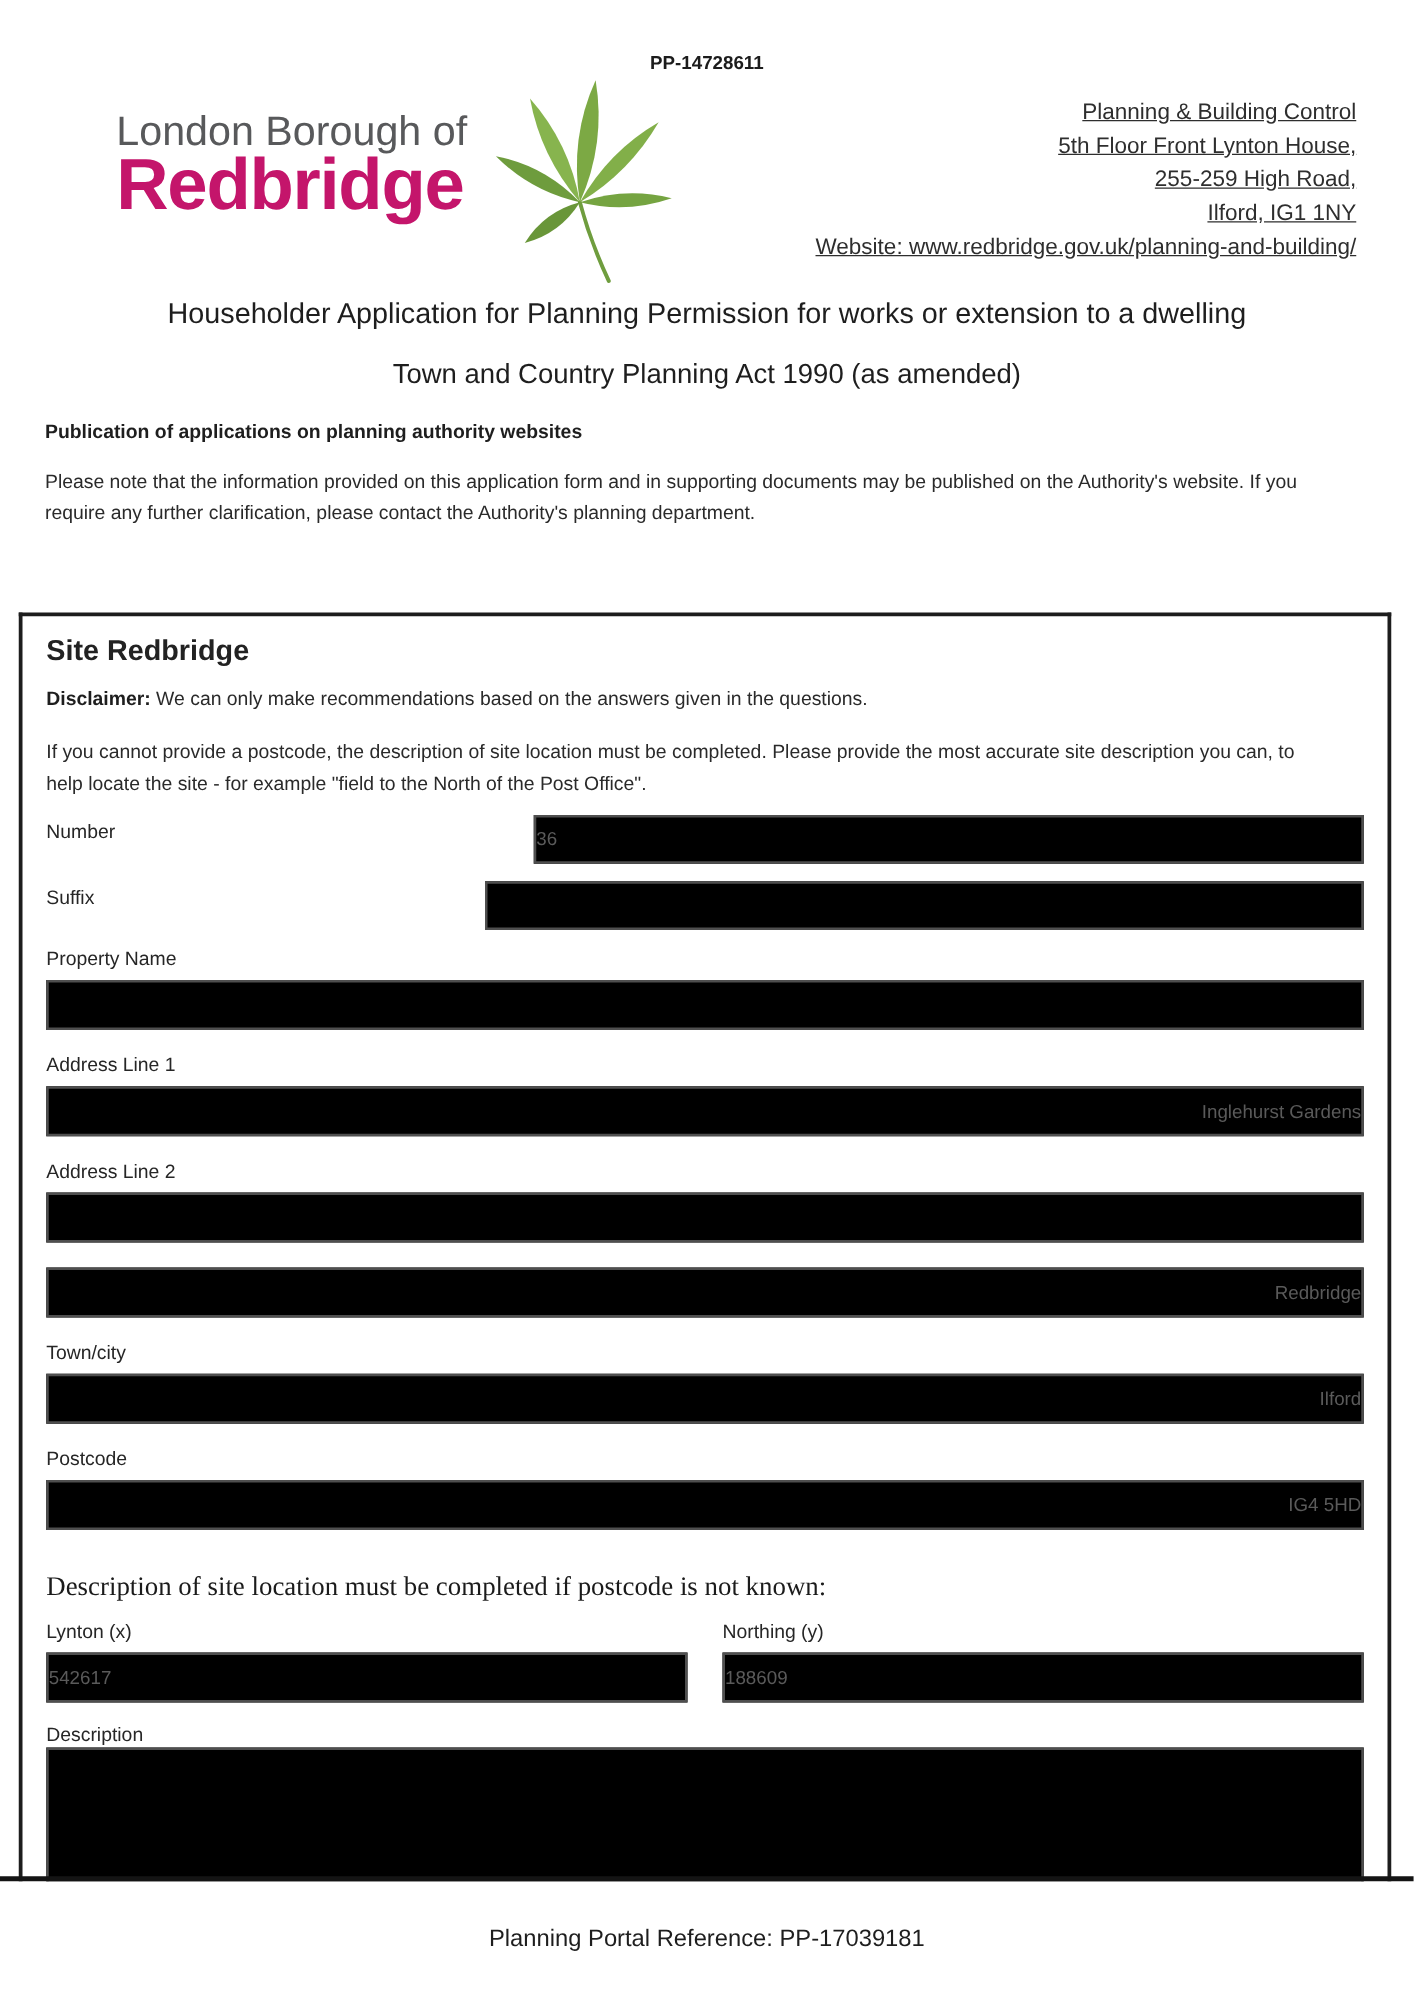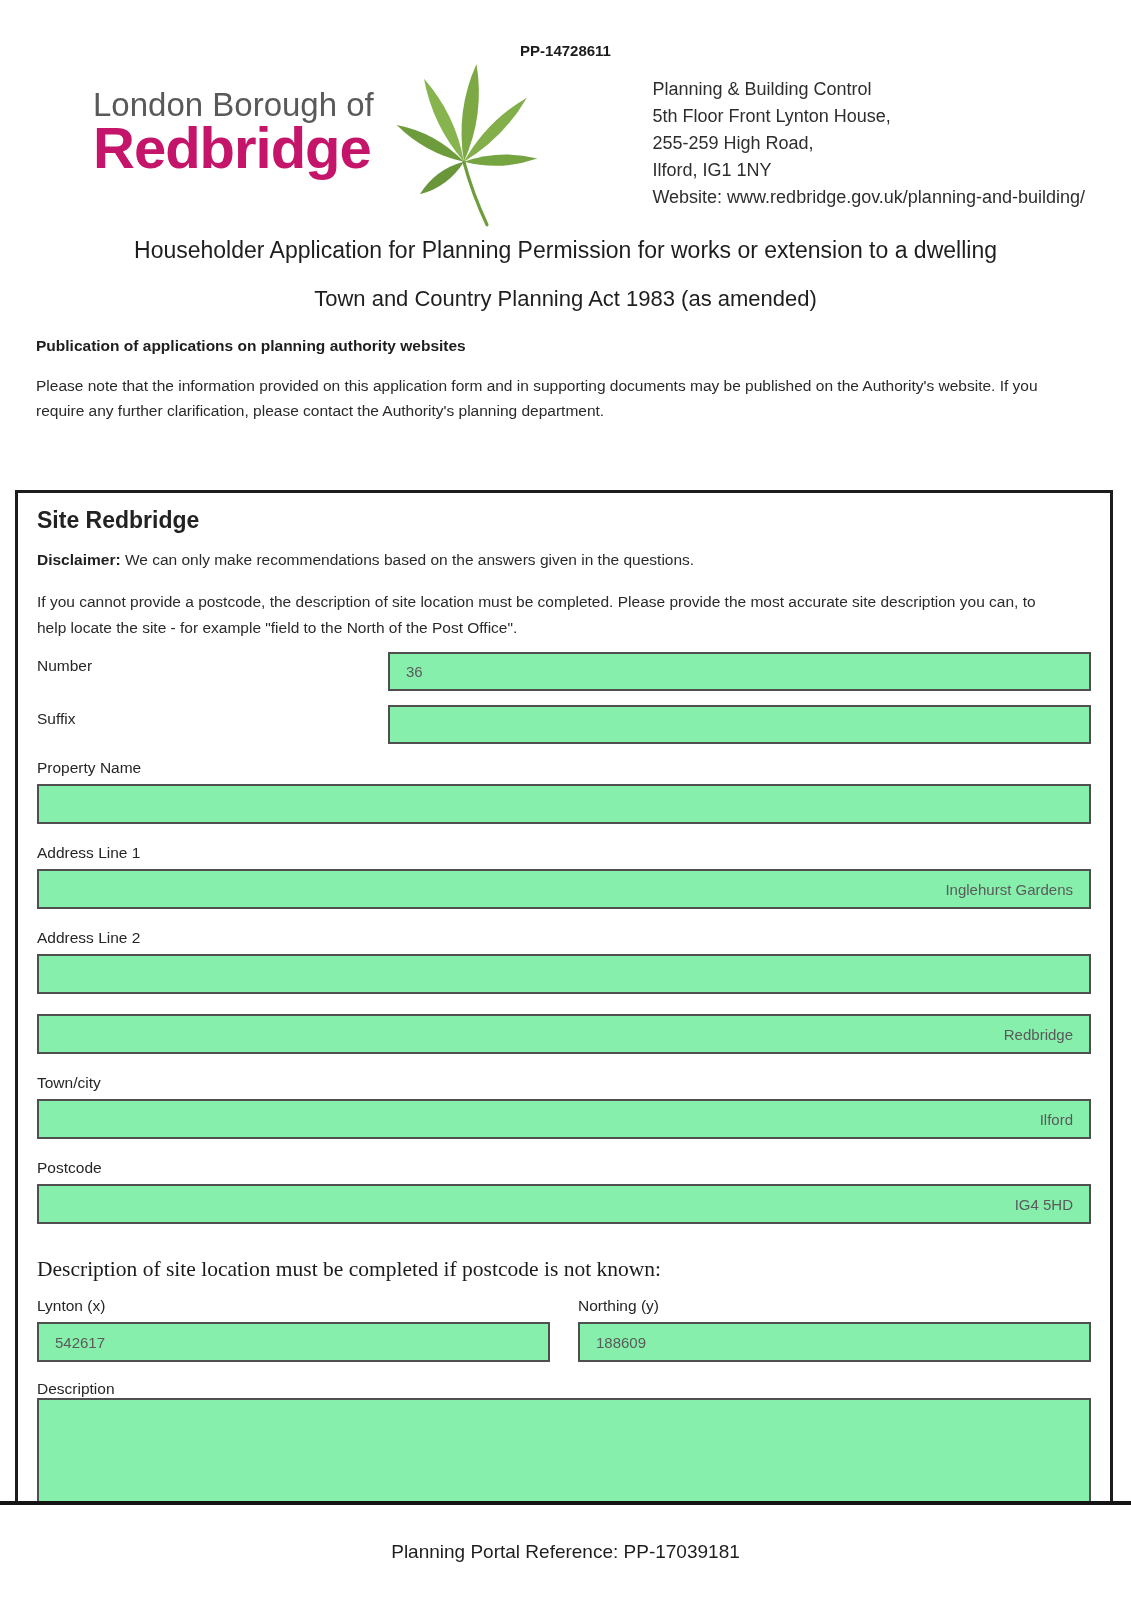--- a/index.html
+++ b/index.html
@@ -26,22 +26,22 @@
     font-size: 33px; color: #58595b; font-weight: 400; letter-spacing: 0px;
   }
   .logo-line2 {
     position: absolute; left: 0; top: 52px;
     font-size: 58px; font-weight: bold; color: #c4156b; letter-spacing: -1px;
   }
   .leaf-svg { position: absolute; left: 298px; top: 0px; }
 
   
   .contact {
-    right: 46px; top: 76px; 
-    font-size: 18px; line-height: 27px; color: #2e2e2e;
+    right: 46px; top: 76px; text-align: right;
+    font-size: 18px; line-height: 27px; color: #2e2e2e; text-decoration: underline;
   }
 
   
   .title-main {
     top: 237px; left: 0; width: 100%; text-align: center;
     font-size: 23px; font-weight: 400; color: #1e1e1e;
   }
   .title-sub {
     top: 286px; left: 0; width: 100%; text-align: center;
     font-size: 22px; font-weight: 400; color: #1e1e1e;
@@ -62,37 +62,37 @@
     left: 15px; top: 490px; width: 1098px; height: 1015px;
     border: 3px solid #1d1d1d; border-bottom: none;
     padding: 0 19px; overflow: hidden; background: #fff;
   }
   .site-heading { margin-top: 14px; font-size: 23px; font-weight: bold; color: #222; }
   .disclaimer { margin-top: 13px; font-size: 15.5px; line-height: 25px; color: #2a2a2a; }
   .disclaimer b { color: #1e1e1e; }
   .site-intro { margin-top: 17px; font-size: 15.5px; line-height: 25.5px; color: #2a2a2a; width: 1030px; }
 
   .inline-row { display: flex; align-items: flex-start; }
-  .row-number { margin-top: 12px; }
+  .row-number { margin-top: 12px; gap: 39px; }
   .row-suffix { margin-top: 14px; }
   .inline-row .flabel { width: 351px; flex: 0 0 351px; padding-top: 5px; }
   .inline-row input { flex: 1; height: 39px; }
 
   .flabel { font-size: 15.5px; color: #262626; display: block; }
 
   .fgroup { margin-top: 20px; }
   .fgroup-first { margin-top: 15px; }
   .fgroup .flabel { margin-bottom: 7px; }
   .fgroup input { width: 100%; height: 40px; text-align: right; }
 
   input, textarea {
-    border: 2px solid #4f4f4f; background: #86efac;
+    border: 2px solid #4f4f4f; background: #000000;
     font-family: "Liberation Sans", sans-serif;
     font-size: 15px; color: #5a5a5a;
-    padding: 0 16px; outline: none; border-radius: 0;
+    padding: 0 0; outline: none; border-radius: 0;
   }
   textarea { padding-top: 10px; resize: none; }
 
   .desc-heading {
     margin-top: 33px; font-size: 21.5px; font-weight: 400; color: #1b1b1b; font-family: Liberation Serif, serif;
   }
 
   .coord-row { display: flex; gap: 28px; margin-top: 15px; }
   .coord-col { width: calc(50% - 14px); }
   .coord-col .flabel { margin-bottom: 7px; }
@@ -129,21 +129,21 @@
 
 <div class="abs contact">
   <div>Planning &amp; Building Control</div>
   <div>5th Floor Front Lynton House,</div>
   <div>255-259 High Road,</div>
   <div>Ilford, IG1 1NY</div>
   <div>Website: www.redbridge.gov.uk/planning-and-building/</div>
 </div>
 
 <div class="abs title-main">Householder Application for Planning Permission for works or extension to a dwelling</div>
-<div class="abs title-sub">Town and Country Planning Act 1983 (as amended)</div>
+<div class="abs title-sub">Town and Country Planning Act 1990 (as amended)</div>
 
 <div class="abs pub-heading">Publication of applications on planning authority websites</div>
 <div class="abs pub-body">Please note that the information provided on this application form and in supporting documents may be published on the Authority's website. If you require any further clarification, please contact the Authority's planning department.</div>
 
 <div class="abs site-box">
   <div class="site-heading">Site Redbridge</div>
 
   <div class="disclaimer">
     <b>Disclaimer:</b>
     <span>We can only make recommendations based on the answers given in the questions.</span>

